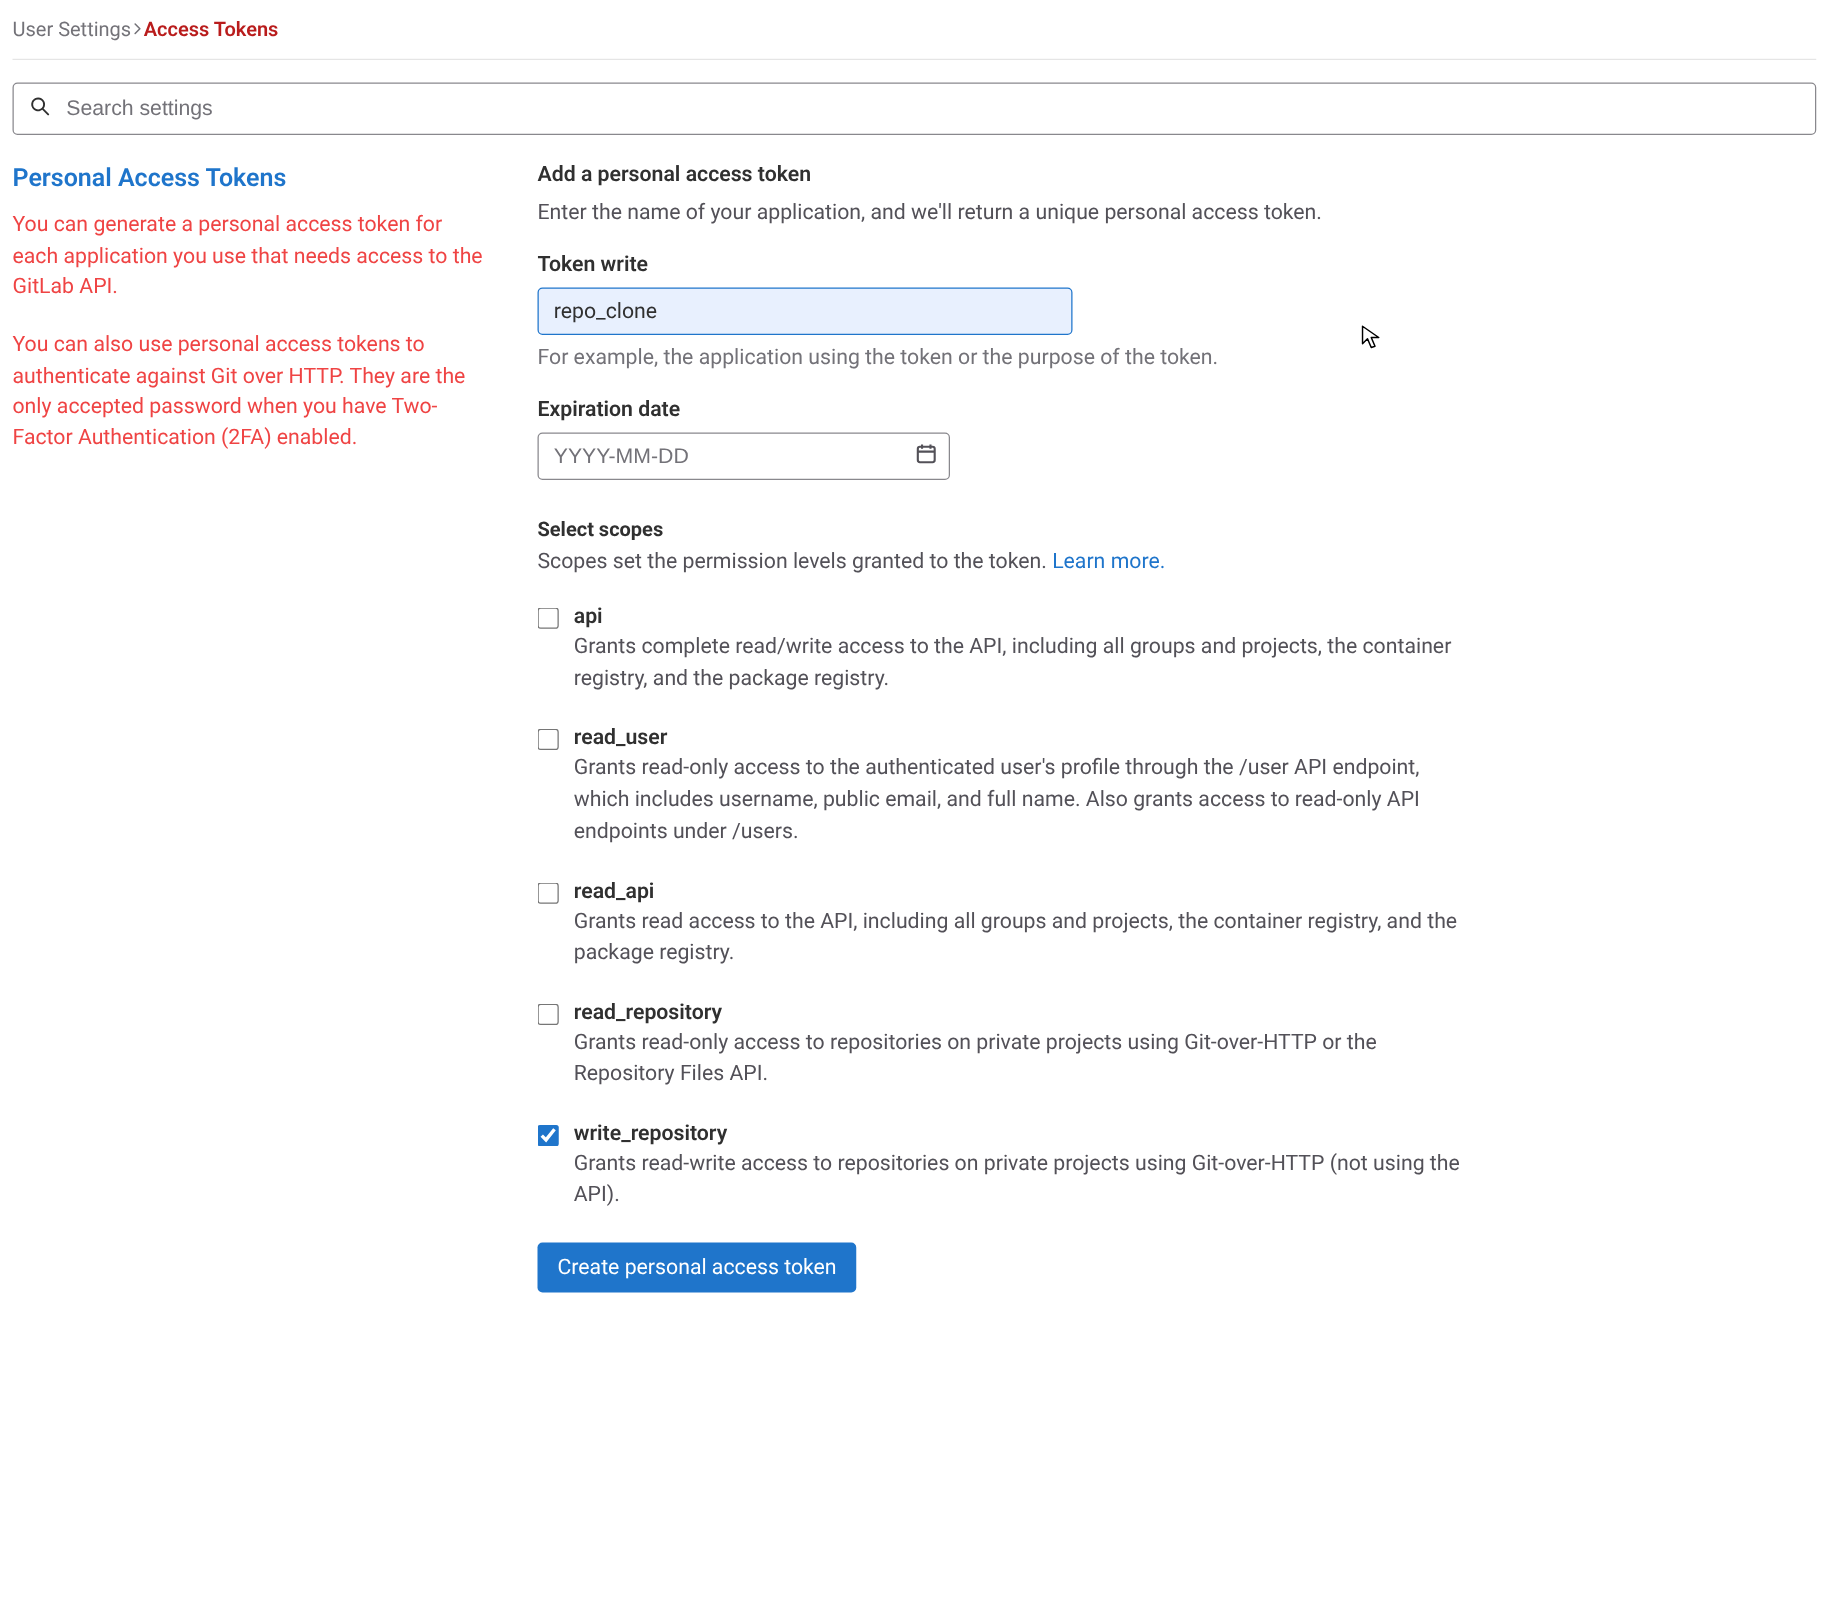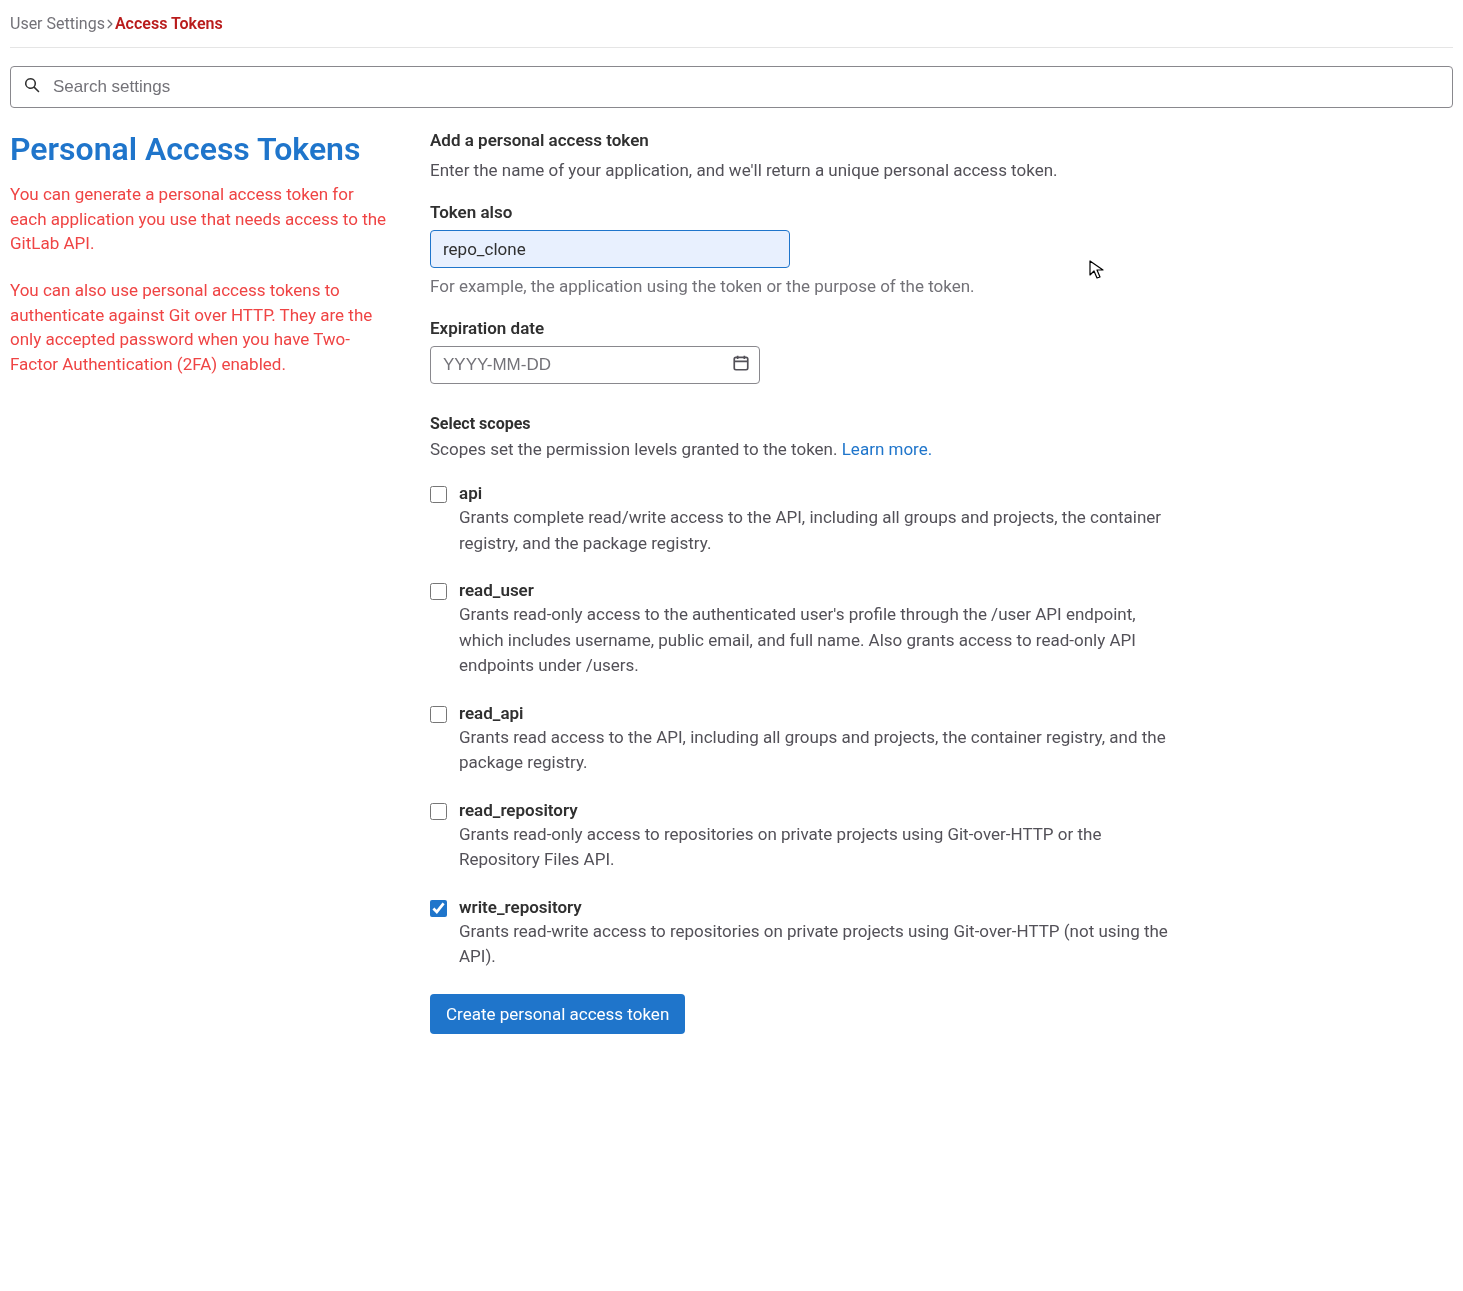--- a/index.html
+++ b/index.html
@@ -60,21 +60,21 @@
     }
     .left-col {
       flex: 0 0 380px;
     }
     .right-col {
       flex: 1;
       max-width: 745px;
     }
     .page-title {
       color: #1f75cb;
-      font-size: 32px;
+      font-size: 20px;
       font-weight: 600;
       margin-bottom: 14px;
     }
     .left-para {
       color: #ef4444;
       font-size: 17px;
       line-height: 1.45;
       margin-bottom: 22px;
     }
     .section-heading {
@@ -99,21 +99,21 @@
       display: block;
       padding: 8px 12px;
       font-size: 17px;
       border: 1px solid #89888d;
       border-radius: 4px;
       color: #303030;
       background: #fff;
       font-family: inherit;
     }
     .text-input.token-name {
-      width: 360px;
+      width: 428px;
       background: #e8f0fe;
       border-color: #1f75cb;
     }
     .help-text {
       color: #737278;
       font-size: 17px;
       margin-top: 8px;
       margin-bottom: 22px;
     }
     .date-wrap {
@@ -221,21 +221,21 @@
   <div class="left-col">
     <h1 class="page-title">Personal Access Tokens</h1>
     <p class="left-para">You can generate a personal access token for each application you use that needs access to the GitLab API.</p>
     <p class="left-para">You can also use personal access tokens to authenticate against Git over HTTP. They are the only accepted password when you have Two-Factor Authentication (2FA) enabled.</p>
   </div>
 
   <div class="right-col">
     <div class="section-heading">Add a personal access token</div>
     <div class="section-sub">Enter the name of your application, and we'll return a unique personal access token.</div>
 
-    <label class="field-label">Token also</label>
+    <label class="field-label">Token write</label>
     <input type="text" class="text-input token-name" value="repo_clone" style="">
     <div class="help-text">For example, the application using the token or the purpose of the token.</div>
 
     <label class="field-label">Expiration date</label>
     <div class="date-wrap">
       <input type="text" class="date-input" placeholder="YYYY-MM-DD" style="">
       <span class="calendar-icon">
         <svg width="18" height="18" viewBox="0 0 16 16" fill="none" stroke="currentColor" stroke-width="1.5">
             <rect x="2" y="3" width="12" height="11" rx="1.5"></rect>
             <path d="M2 6.5h12M5 1.5v3M11 1.5v3"></path>

